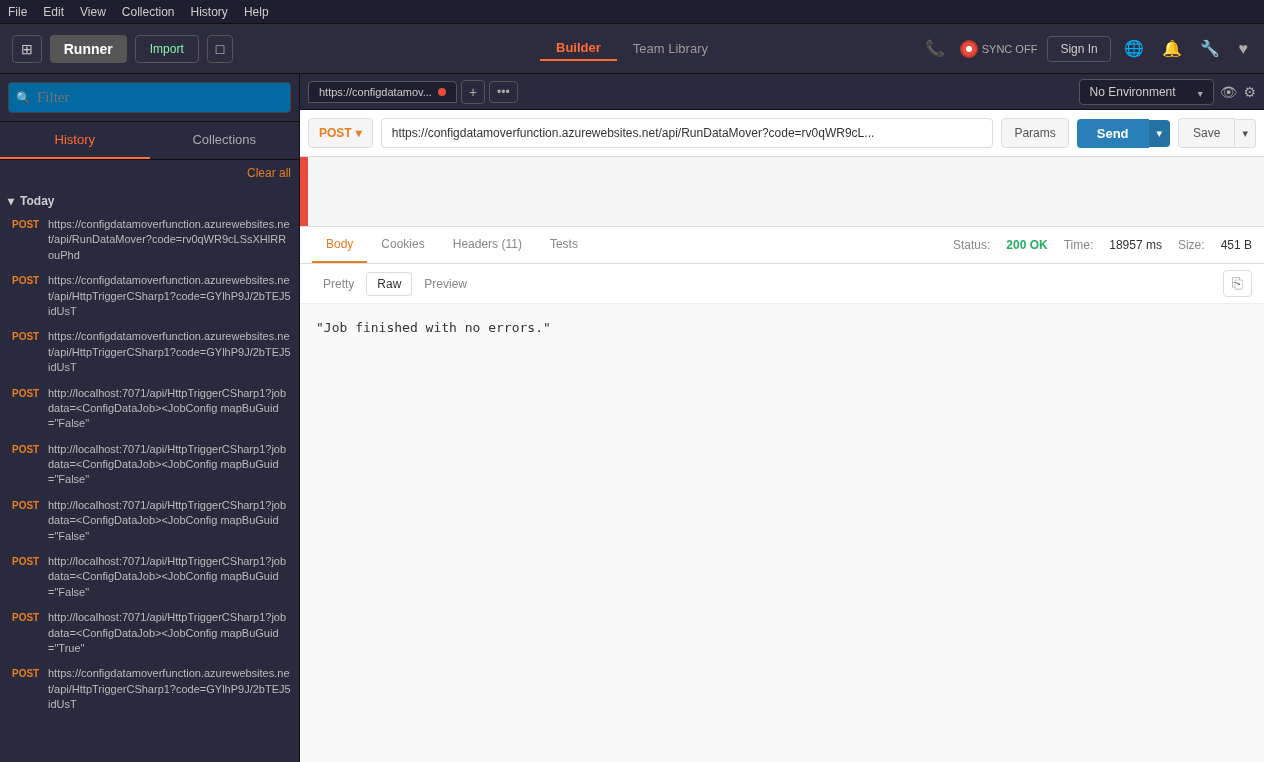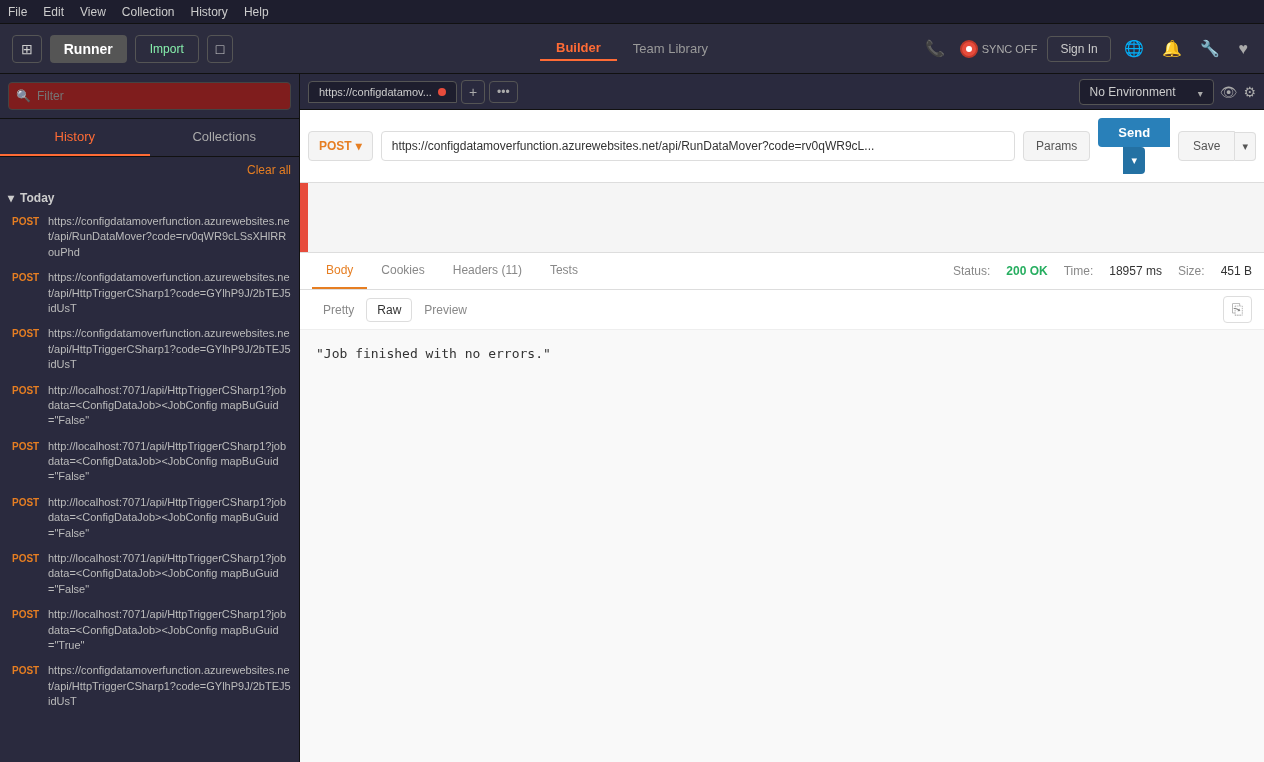--- a/index.html
+++ b/index.html
@@ -141,27 +141,28 @@
       display: flex;
       flex-direction: column;
       flex-shrink: 0;
     }
     .sidebar-filter {
       padding: 8px;
       border-bottom: 1px solid #111;
     }
     .filter-input {
       width: 100%;
-      background: #7f1d1d;
+      background: #0369a1;
       border: 1px solid #444;
       border-radius: 4px;
       color: #ccc;
       padding: 6px 10px 6px 28px;
-      font-size: 12px;
+      font-size: 15px;
       outline: none;
+      font-family: Liberation Serif, serif;
     }
     .filter-wrapper {
       position: relative;
     }
     .filter-icon {
       position: absolute;
       left: 8px;
       top: 50%;
       transform: translateY(-50%);
       color: #888;
@@ -338,21 +339,20 @@
       border: 1px solid #ddd;
       border-radius: 4px;
       padding: 7px 12px;
       font-size: 12px;
       color: #555;
       cursor: pointer;
     }
     .send-btn-group {
       display: flex;
       align-items: center;
-      flex-direction: column;
     }
     .send-btn {
       background: #2980b9;
       border: none;
       border-radius: 4px 0 0 4px;
       color: #fff;
       padding: 7px 20px;
       font-size: 13px;
       font-weight: 600;
       cursor: pointer;

